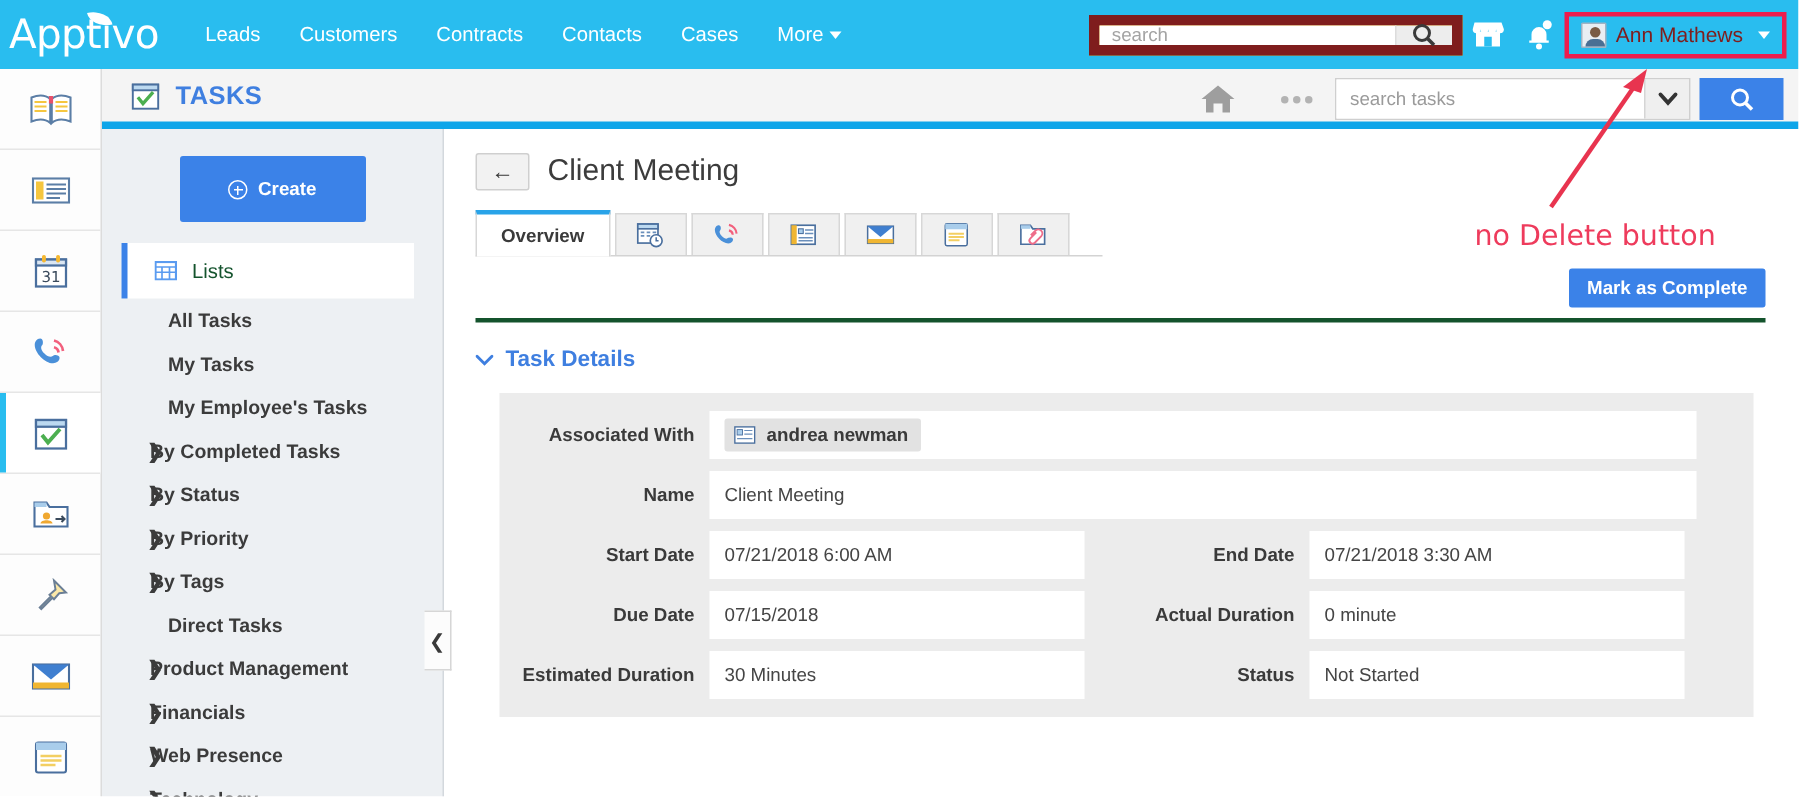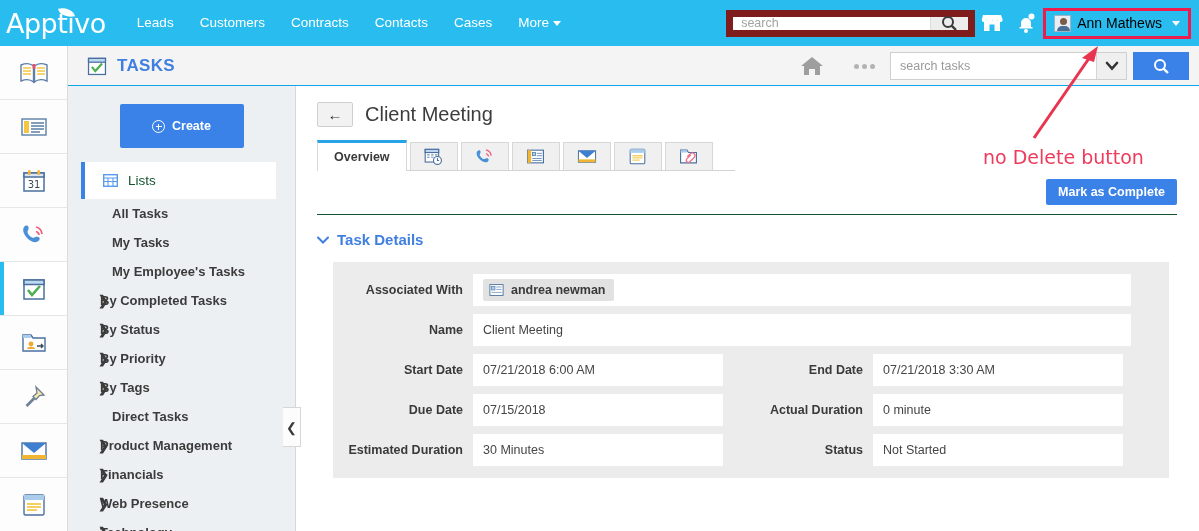--- a/index.html
+++ b/index.html
@@ -74,41 +74,41 @@
     overflow: hidden;
   }
   .avatar-sm:before {
     content: ''; position: absolute; left: 5px; top: 2px;
     width: 7px; height: 7px; border-radius: 50%; background: #7a5b45;
   }
   .avatar-sm:after {
     content: ''; position: absolute; left: 2px; top: 10px;
     width: 13px; height: 8px; border-radius: 5px 5px 0 0; background: #4a6f94;
   }
-  .username { color: #000000; font-size: 14px; white-space: nowrap; }
+  .username { color: #7f1d1d; font-size: 14px; white-space: nowrap; }
 
   
   .rail {
     position: absolute; left: 0; top: 46px; width: 68px; height: 485px;
     background: #fdfdfd; border-right: 1px solid #dcdcdc;
   }
   .rail-item {
     height: 54px; display: flex; align-items: center; justify-content: center;
     border-bottom: 1px solid #e6e6e6; cursor: pointer; position: relative;
   }
   .rail-item.active { background: #fff; }
   .rail-item.active:before {
     content: ''; position: absolute; left: 0; top: 0; bottom: 0; width: 4px;
     background: #29bdef;
   }
 
   
   .appheader {
     position: absolute; left: 68px; top: 46px; width: 1131px; height: 40px;
-    background: #f4f4f4; border-bottom: 1px solid #0ea5e9;
+    background: #f4f4f4; border-bottom: 5px solid #0ea5e9;
     display: flex; align-items: center;
   }
   .apptitle {
     display: flex; align-items: center; gap: 9px; margin-left: 18px;
   }
   .apptitle .txt {
     color: #3f7fe0; font-size: 17px; font-weight: bold; letter-spacing: 0.3px;
   }
   .hdr-right {
     position: absolute; right: 10px; top: 0; height: 40px;
@@ -210,21 +210,21 @@
     min-width: 48px;
   }
   .tab.active {
     background: #fff; border-top: 3px solid #29a3e8; height: 31px;
     font-size: 12.5px; font-weight: bold; color: #3a3a3a; padding: 0 16px;
     position: relative; top: 1px;
   }
 
   .action-row {
     position: relative; height: 44px; margin: 0 22px 0 20px;
-    border-bottom: 1px solid #14532d;
+    border-bottom: 3px solid #14532d;
   }
   .mark-complete {
     position: absolute; right: 0; top: 8px; height: 26px; padding: 0 12px;
     background: #3b82e8; color: #fff; font-size: 12.5px; font-weight: bold;
     display:flex;align-items:center;justify-content:center;cursor:pointer;
     border-radius: 2px;
   }
 
   .section-hd {
     display: flex; align-items: center; gap: 8px; margin: 16px 0 0 20px;

